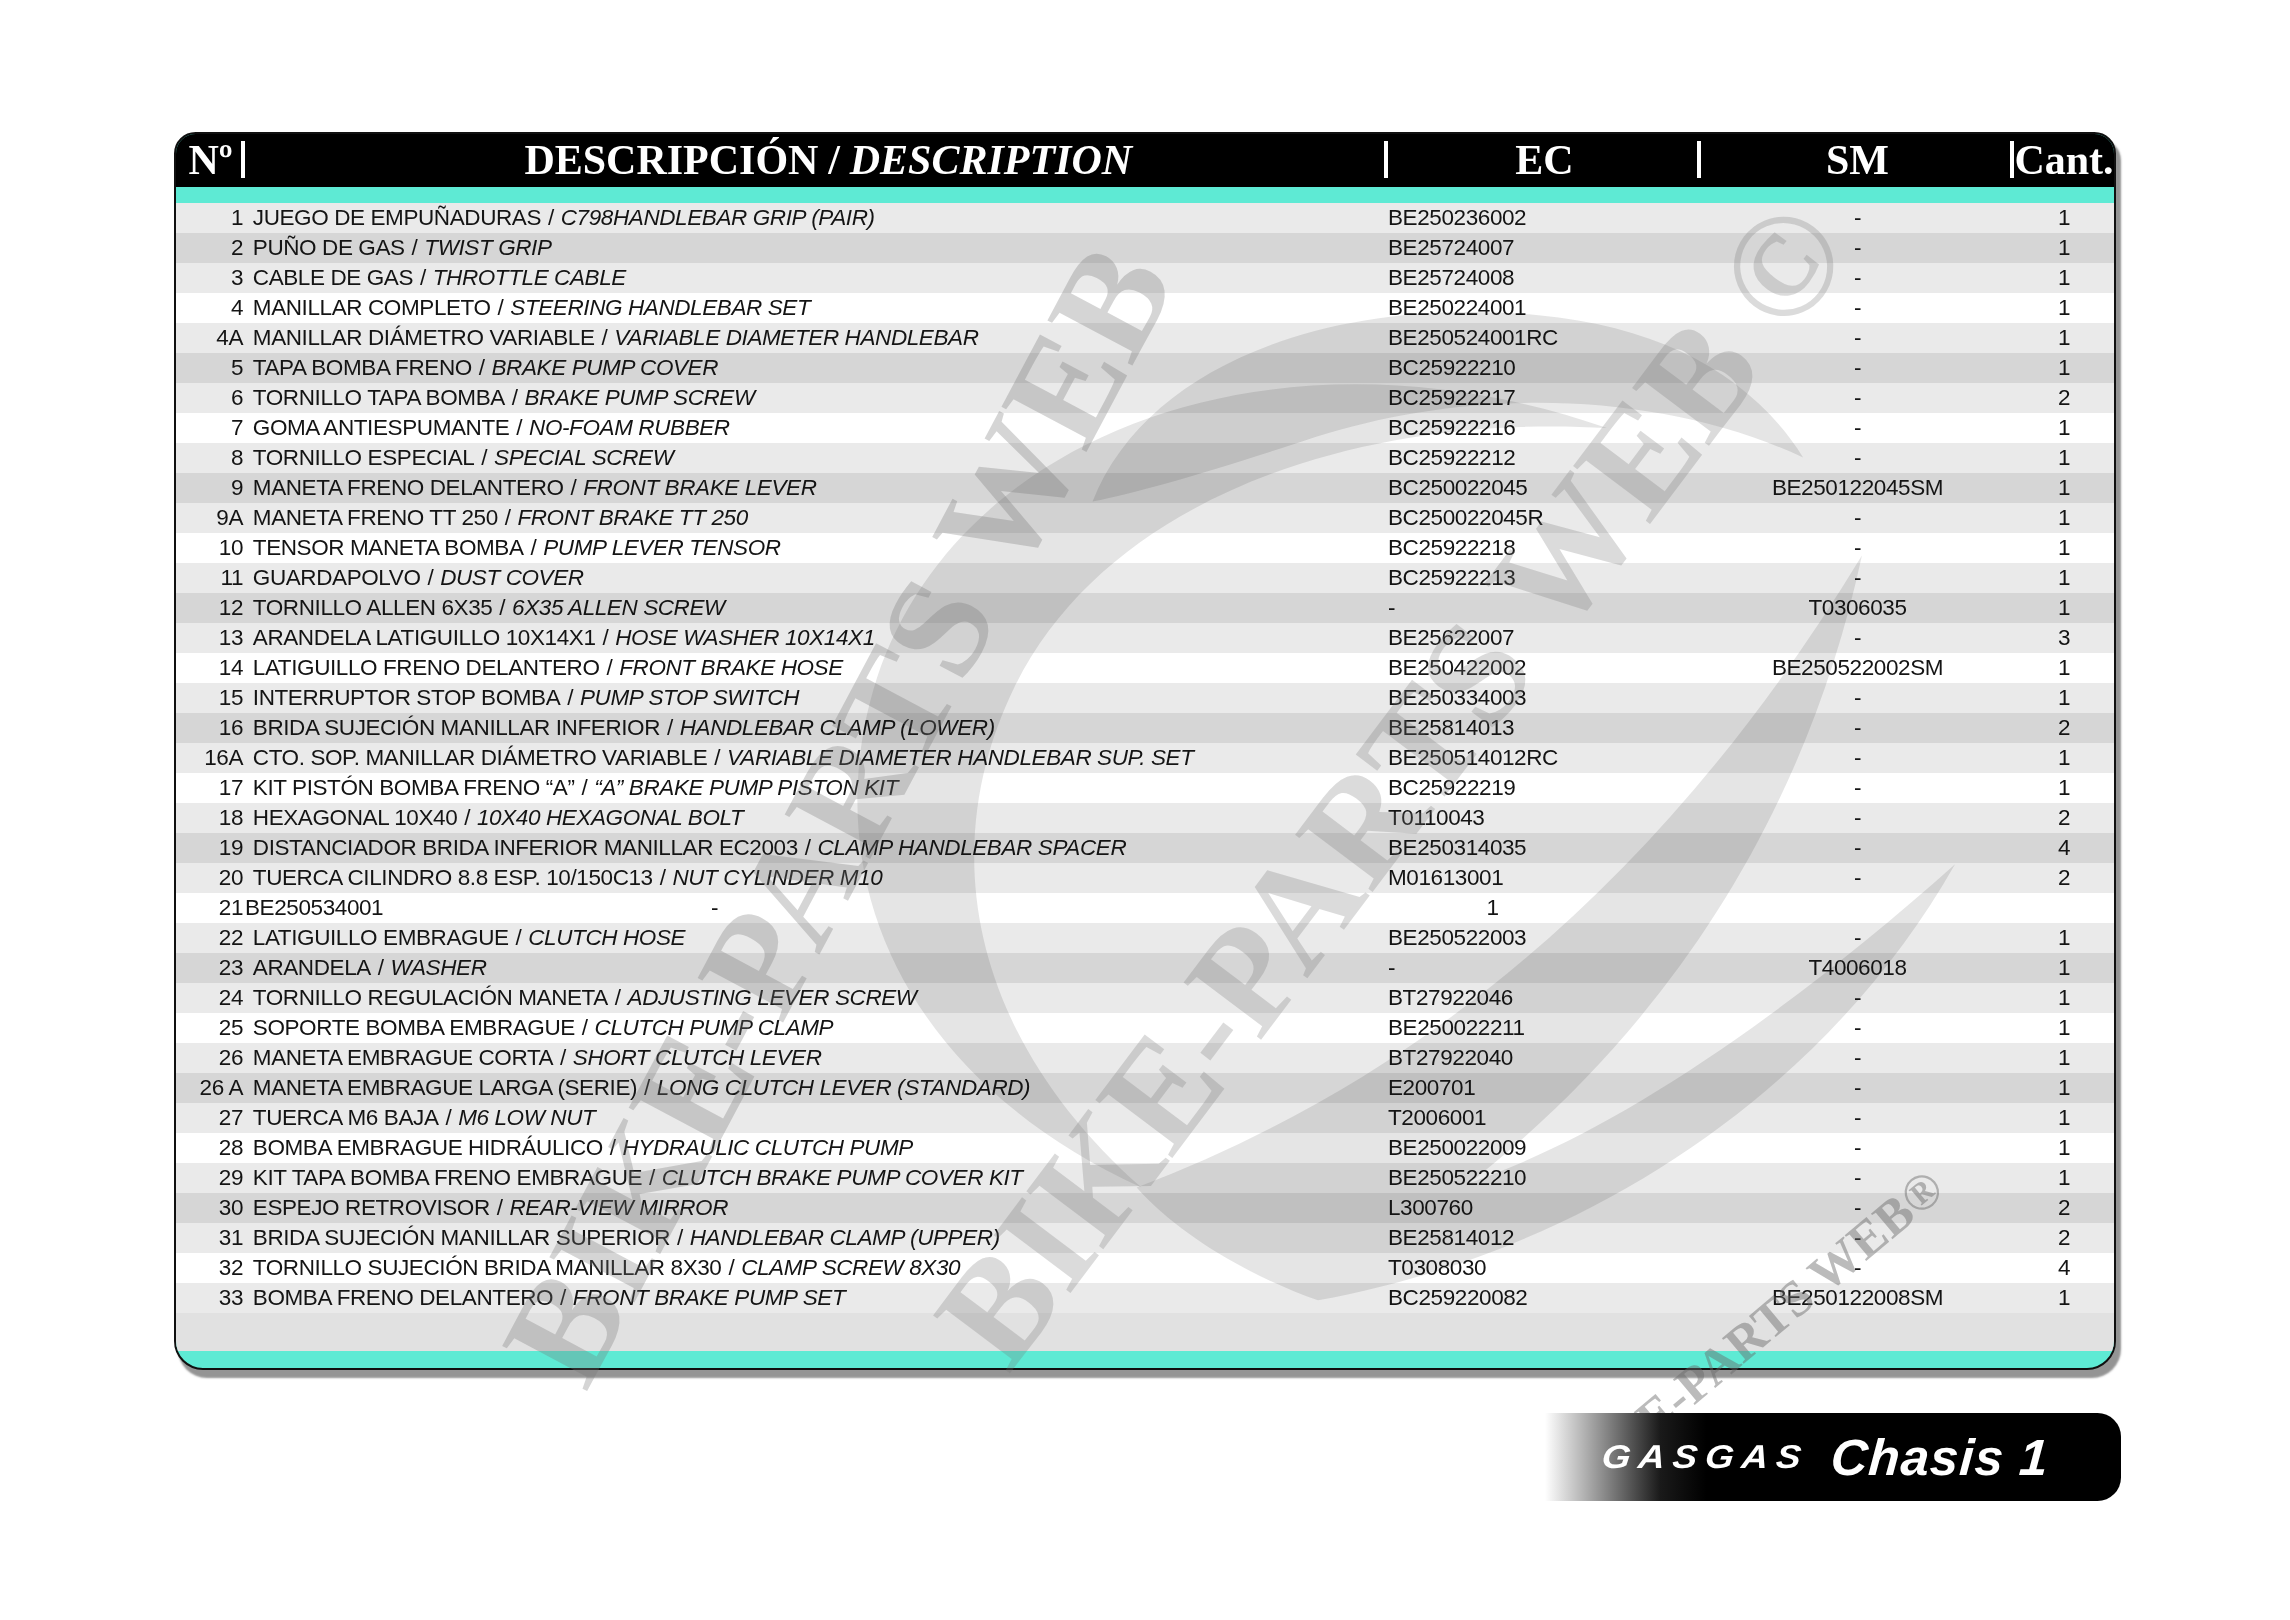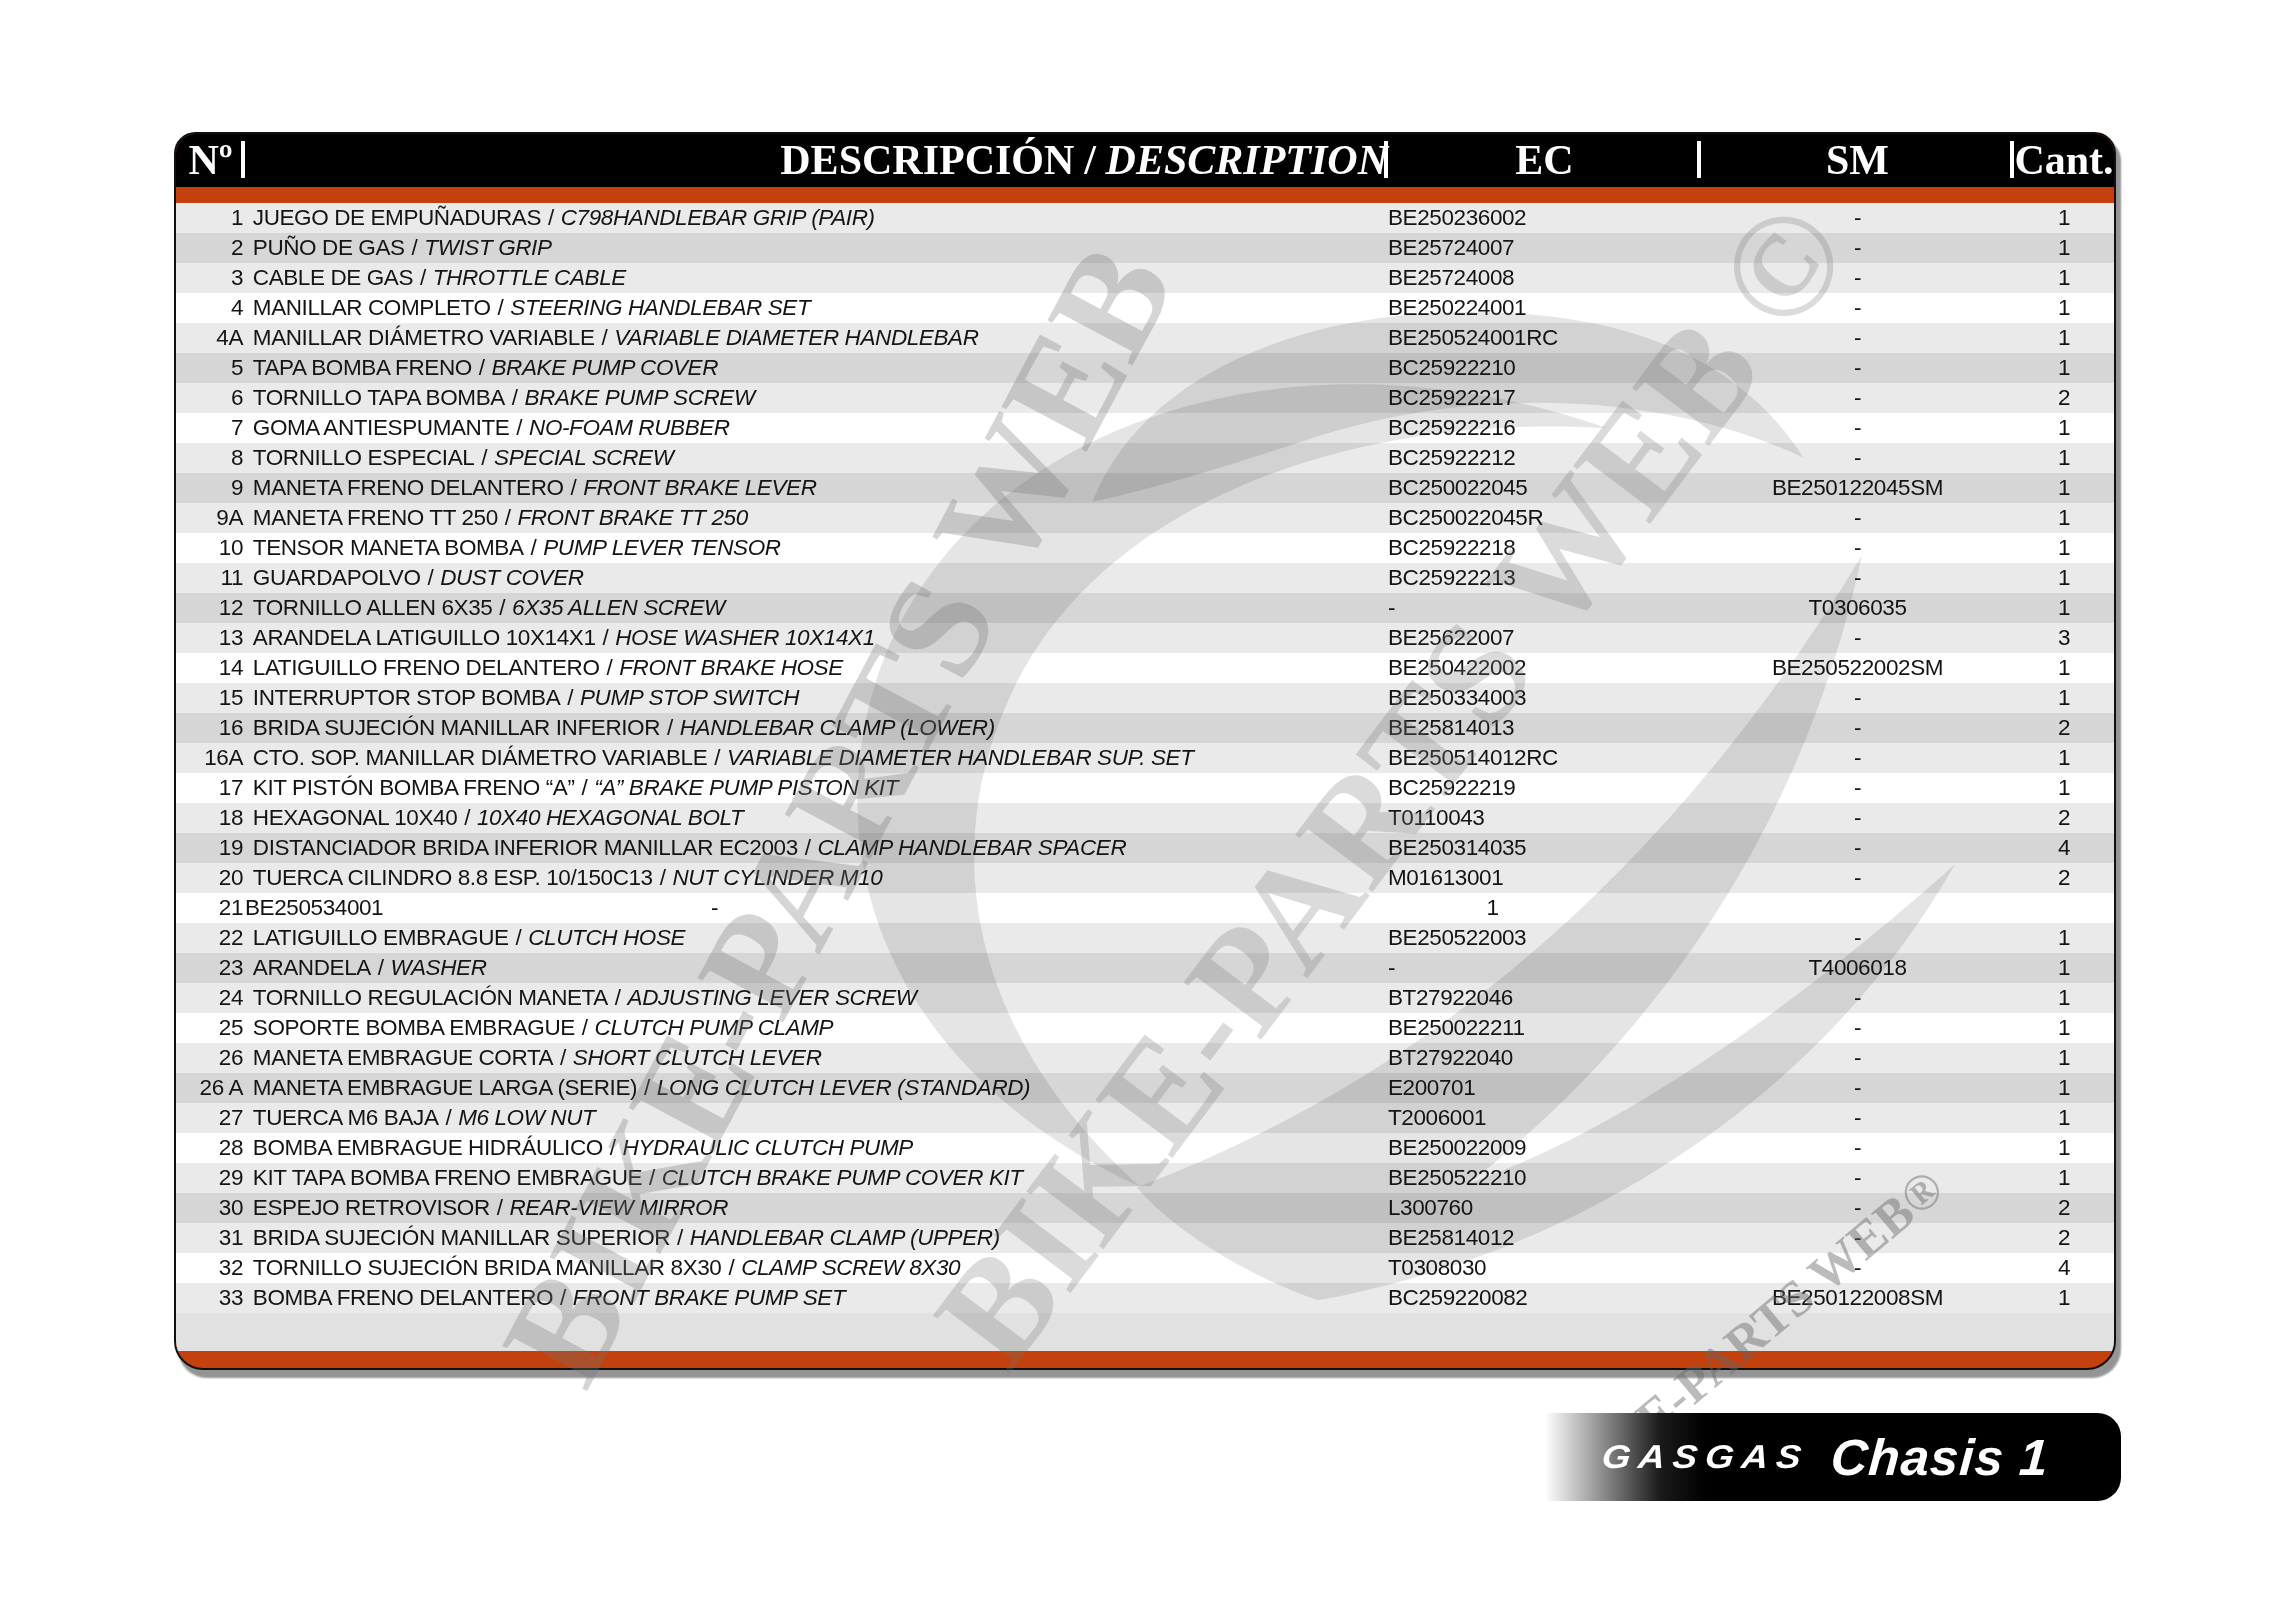--- a/index.html
+++ b/index.html
@@ -2,28 +2,28 @@
 <html style="--header-bg: #000000; --row-light: #eaeaea; --row-dark: #d6d6d6; --row-white: #ffffff;"><head>
 <meta charset="utf-8">
 <style>
   html,body{margin:0;padding:0;}
   body{width:2291px;height:1620px;background:#ffffff;position:relative;overflow:hidden;
        font-family:"Liberation Sans",sans-serif;}
   .page{position:absolute;inset:0;}
 
   
   .table{position:absolute;left:174px;top:132px;width:1942px;height:1238px;
-         box-sizing:border-box;border:2.9px solid #101010;background:#c2410c;
+         box-sizing:border-box;border:2.9px solid #101010;background:#5eead4;
          border-radius:21.6px 21.6px 29px 29px;overflow:hidden;
          box-shadow:4.9px 7.8px 2px rgba(60,60,60,0.55);z-index:1;}
   .thead{height:53px;background:var(--header-bg,#000);display:flex;align-items:stretch;
          color:#fff;font-family:"Liberation Serif",serif;font-weight:bold;font-size:42px;}
   .th{display:flex;align-items:center;justify-content:center;position:relative;line-height:53px;}
   .th-no{width:69px;}
-  .th-desc{width:1143px;justify-content:flex-end;padding-left:23.5px;box-sizing:border-box;}
+  .th-desc{width:1143px;justify-content:center;padding-left:23.5px;box-sizing:border-box;}
   .th-ec{width:313px;}
   .th-sm{width:313px;}
   .th-qty{flex:1;}
   .th-no::after,.th-desc::after,.th-ec::after,.th-sm::after{
      content:"";position:absolute;right:0;top:6.9px;bottom:8.8px;width:3.9px;background:#fff;}
   .hslash{padding:0 9.8px;}
   .it{font-style:italic;}
 
   .tbody{margin-top:15.7px;position:relative;z-index:1;}
   .row{height:30px;display:flex;align-items:center;font-size:22.5px;color:#141414;

